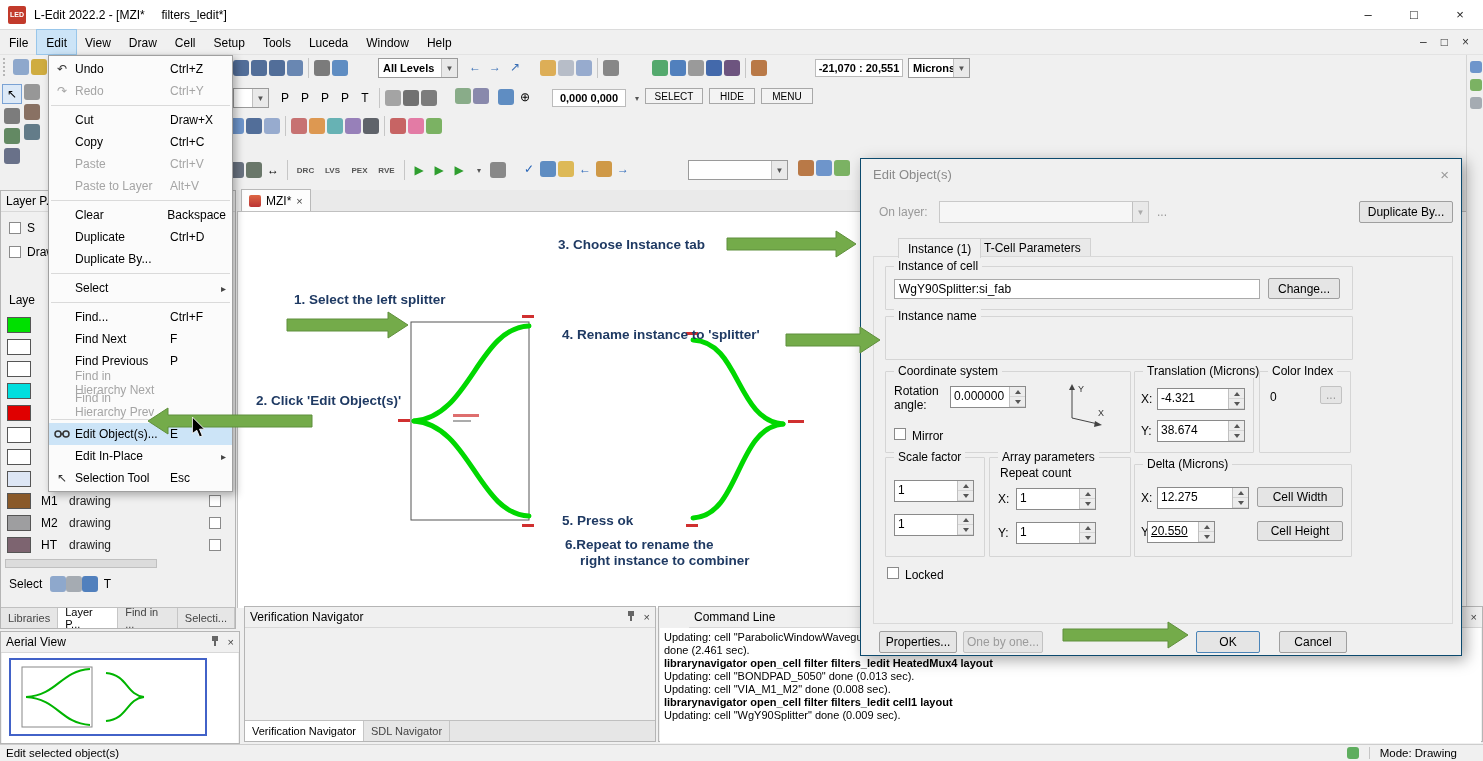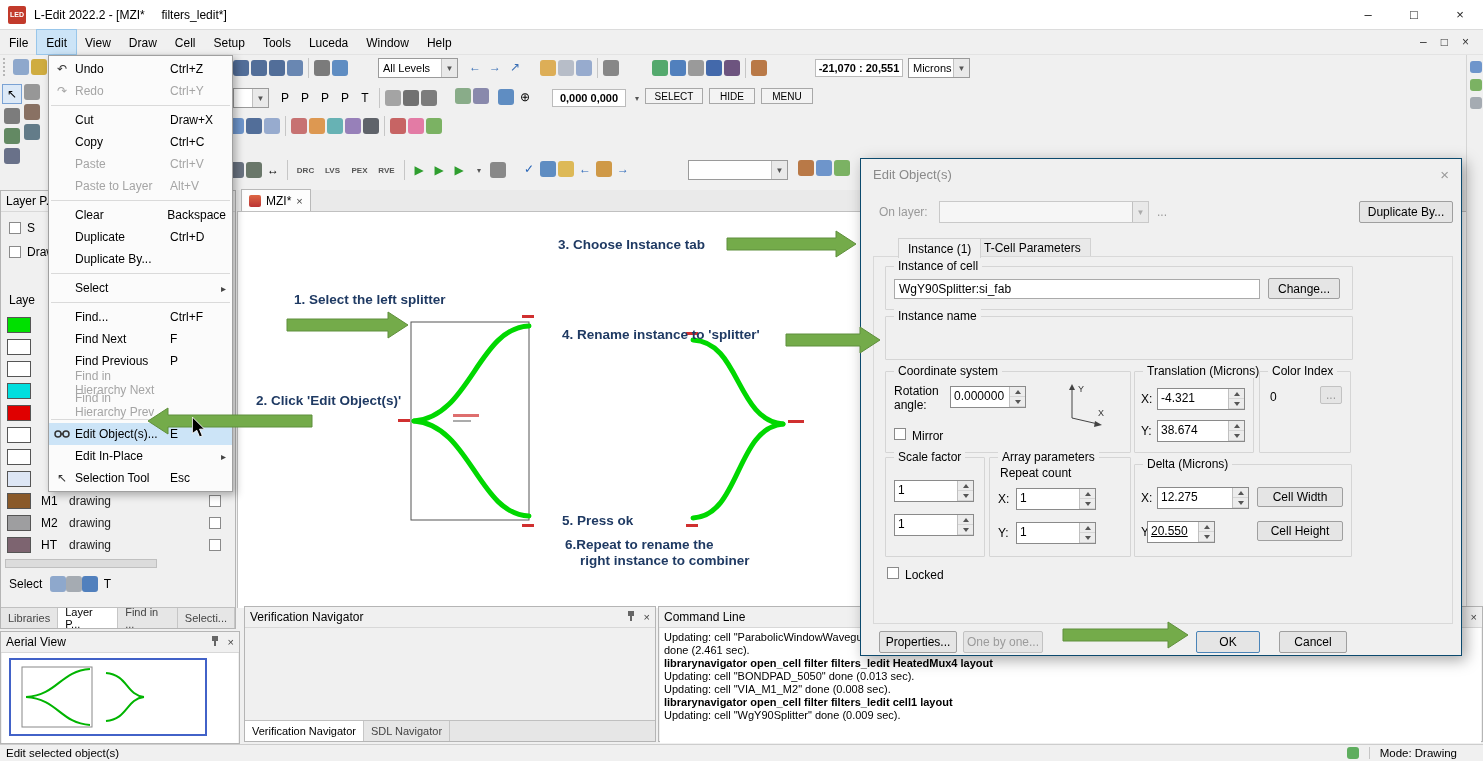--- a/index.html
+++ b/index.html
@@ -20,21 +20,21 @@
   .menu-item{padding:4px 9px 3px 9px;display:flex;align-items:center;}
   .menu-item.active{background:#cce4f7;outline:1px solid #98c6ea;}
   .mdictrl{margin-left:auto;display:flex;align-items:center;gap:14px;padding-right:14px;color:#333;font-size:12px;}
   
   .tg{position:absolute;display:flex;align-items:center;gap:2px;}
   .q{width:16px;height:16px;border-radius:3px;background:var(--c,#9aa0a8);opacity:.88;display:inline-block;}
   .gq{width:18px;height:18px;display:inline-flex;align-items:center;justify-content:center;font-size:12px;}
   .vsep{width:1px;height:20px;background:#c6c6c6;margin:0 3px;}
   .grip{width:4px;height:18px;border-left:2px dotted #b6b6b6;margin-right:2px;}
   .combo{display:flex;align-items:center;background:#fff;border:1px solid #9a9a9a;height:20px;
-         box-sizing:border-box;font-size:11px;}
+         box-sizing:border-box;font-size:11px;font-weight:bold;}
   .combo .cval{flex:1;padding:0 4px;white-space:nowrap;overflow:hidden;}
   .combo .cbtn{width:15px;height:100%;display:flex;align-items:center;justify-content:center;
                font-size:8px;color:#555;background:#e9e9e9;border-left:1px solid #c0c0c0;}
   .flatbox{background:#fff;border:1px solid #bbb;display:flex;align-items:center;justify-content:center;
            font-size:11px;box-sizing:border-box;font-weight:bold;}
   .tbtn{border:1px solid #a8a8a8;background:#f3f3f3;font-size:10px;display:flex;align-items:center;
         justify-content:center;box-sizing:border-box;}
   .chip{font-size:8px;font-weight:bold;color:#555;width:25px;height:16px;display:flex;align-items:center;justify-content:center;}
   
   .dropmenu{position:absolute;left:48px;top:55px;width:183px;background:#fbfbfb;border:1px solid #a0a0a0;
@@ -466,21 +466,21 @@
       <span class="pin"></span>
       <span class="hx">×</span>
     </div>
 
     <div class="btabs">
       <span class="btab active">Verification Navigator</span>
       <span class="btab">SDL Navigator</span>
     </div>
   </div>
 
-  <div class="panel" style="left:658px;top:606px;width:825px;height:136px;">
+  <div class="panel" style="left:658px;top:606px;width:825px;height:136px;padding-left:30px;">
     <div class="phdr">
       <span>Command Line</span>
       <span class="sp"></span>
       <span class="pin"></span>
       <span class="hx">×</span>
     </div>
     <div class="abs" style="left:1px;top:21px;width:821px;height:112px;background:#fff;overflow:hidden;padding-top:3px;">
       <div class="cline">Updating: cell "ParabolicWindowWavegu</div>
       <div class="cline">done (2.461 sec).</div>
       <div class="cline bold">librarynavigator open_cell filter filters_ledit HeatedMux4 layout</div>

